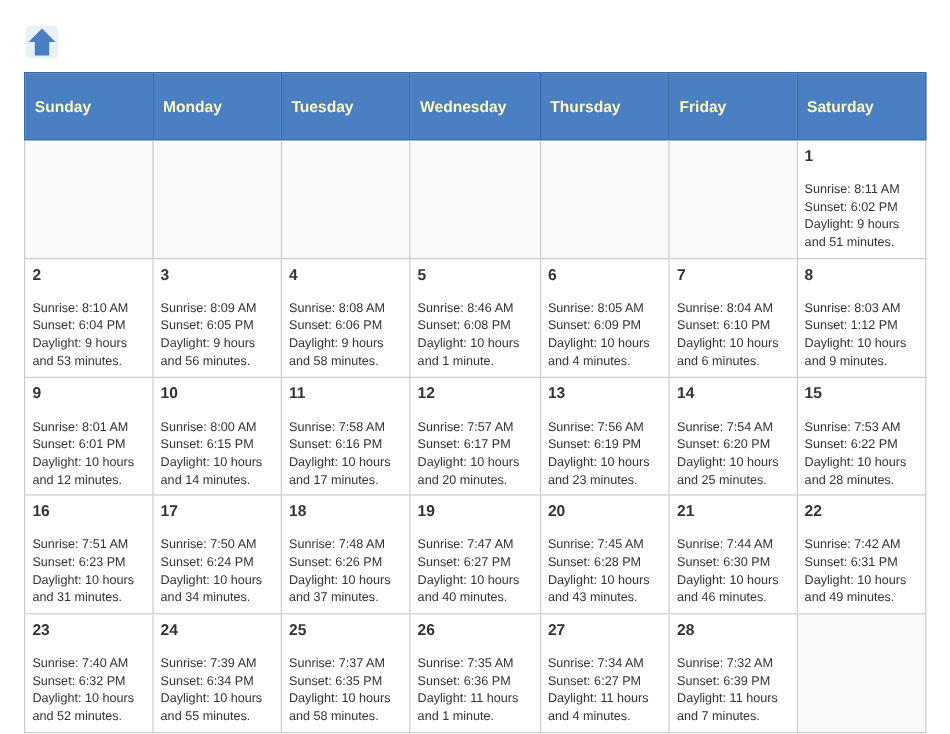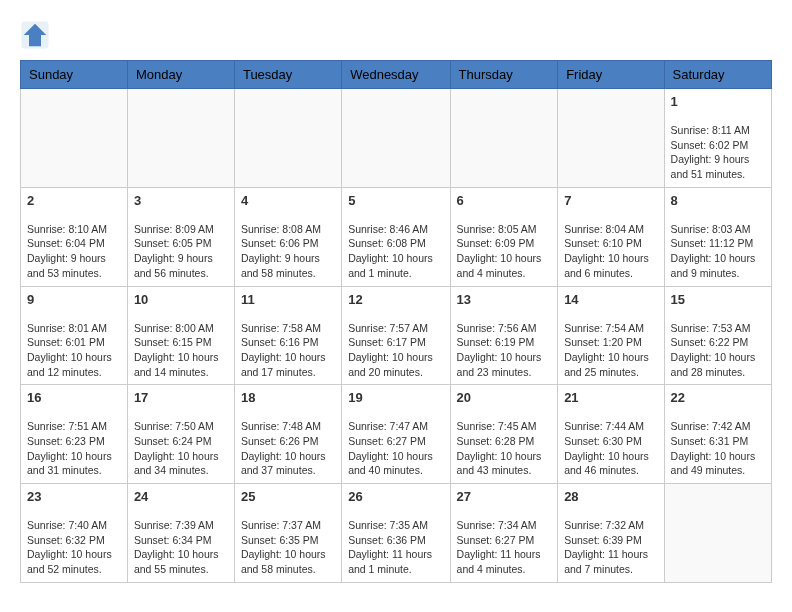--- a/index.html
+++ b/index.html
@@ -37,25 +37,25 @@
       font-size: 16px;
       color: #555;
     }
     .calendar {
       width: 100%;
       border-collapse: collapse;
       border: 1px solid #ccc;
     }
     .calendar th {
       background-color: #4a7fc1;
-      color: #000000;
+      color: #fef9c3;
       text-align: left;
-      padding: 6px 8px;
+      padding: 20px 8px;
       font-size: 13px;
-      font-weight: normal;
+      font-weight: bold;
       border: 1px solid #3a6aaa;
     }
     .calendar td {
       vertical-align: top;
       padding: 5px 6px;
       border: 1px solid #ccc;
       width: 110px;
       min-height: 80px;
       font-size: 11px;
       color: #333;
@@ -153,21 +153,21 @@
         </td>
         <td>
           <span class="day-num">7</span>
           <div class="day-info">Sunrise: 8:04 AM
 Sunset: 6:10 PM
 Daylight: 10 hours and 6 minutes.</div>
         </td>
         <td>
           <span class="day-num">8</span>
           <div class="day-info">Sunrise: 8:03 AM
-Sunset: 11:12 PM
+Sunset: 1:12 PM
 Daylight: 10 hours and 9 minutes.</div>
         </td>
       </tr>
       <tr>
         <td>
           <span class="day-num">9</span>
           <div class="day-info">Sunrise: 8:01 AM
 Sunset: 6:01 PM
 Daylight: 10 hours and 12 minutes.</div>
         </td>
@@ -191,21 +191,21 @@
         </td>
         <td>
           <span class="day-num">13</span>
           <div class="day-info">Sunrise: 7:56 AM
 Sunset: 6:19 PM
 Daylight: 10 hours and 23 minutes.</div>
         </td>
         <td>
           <span class="day-num">14</span>
           <div class="day-info">Sunrise: 7:54 AM
-Sunset: 1:20 PM
+Sunset: 6:20 PM
 Daylight: 10 hours and 25 minutes.</div>
         </td>
         <td>
           <span class="day-num">15</span>
           <div class="day-info">Sunrise: 7:53 AM
 Sunset: 6:22 PM
 Daylight: 10 hours and 28 minutes.</div>
         </td>
       </tr>
       <tr>

